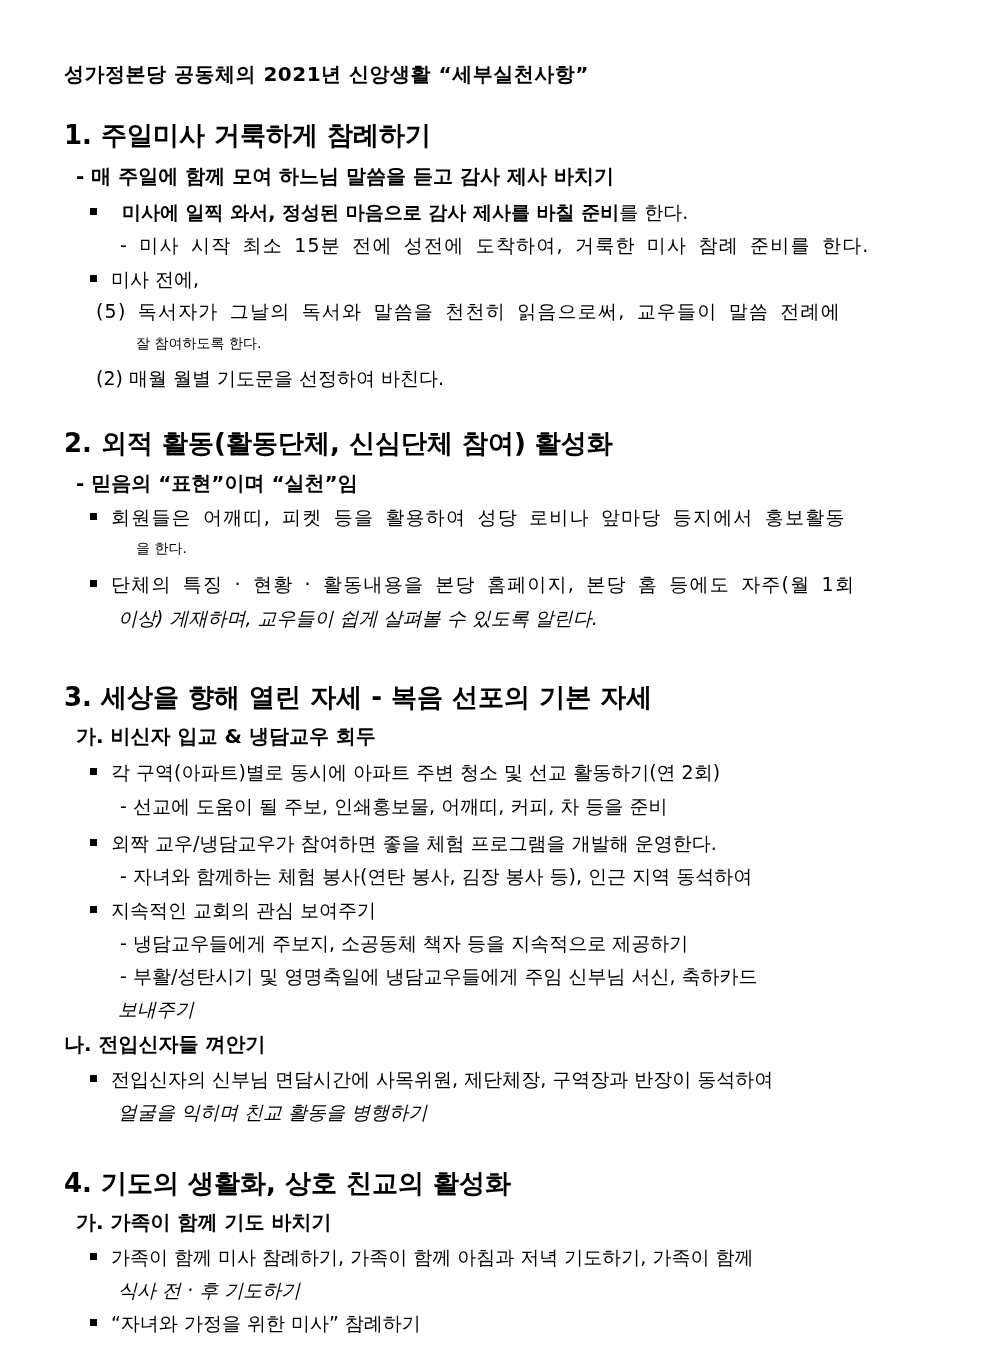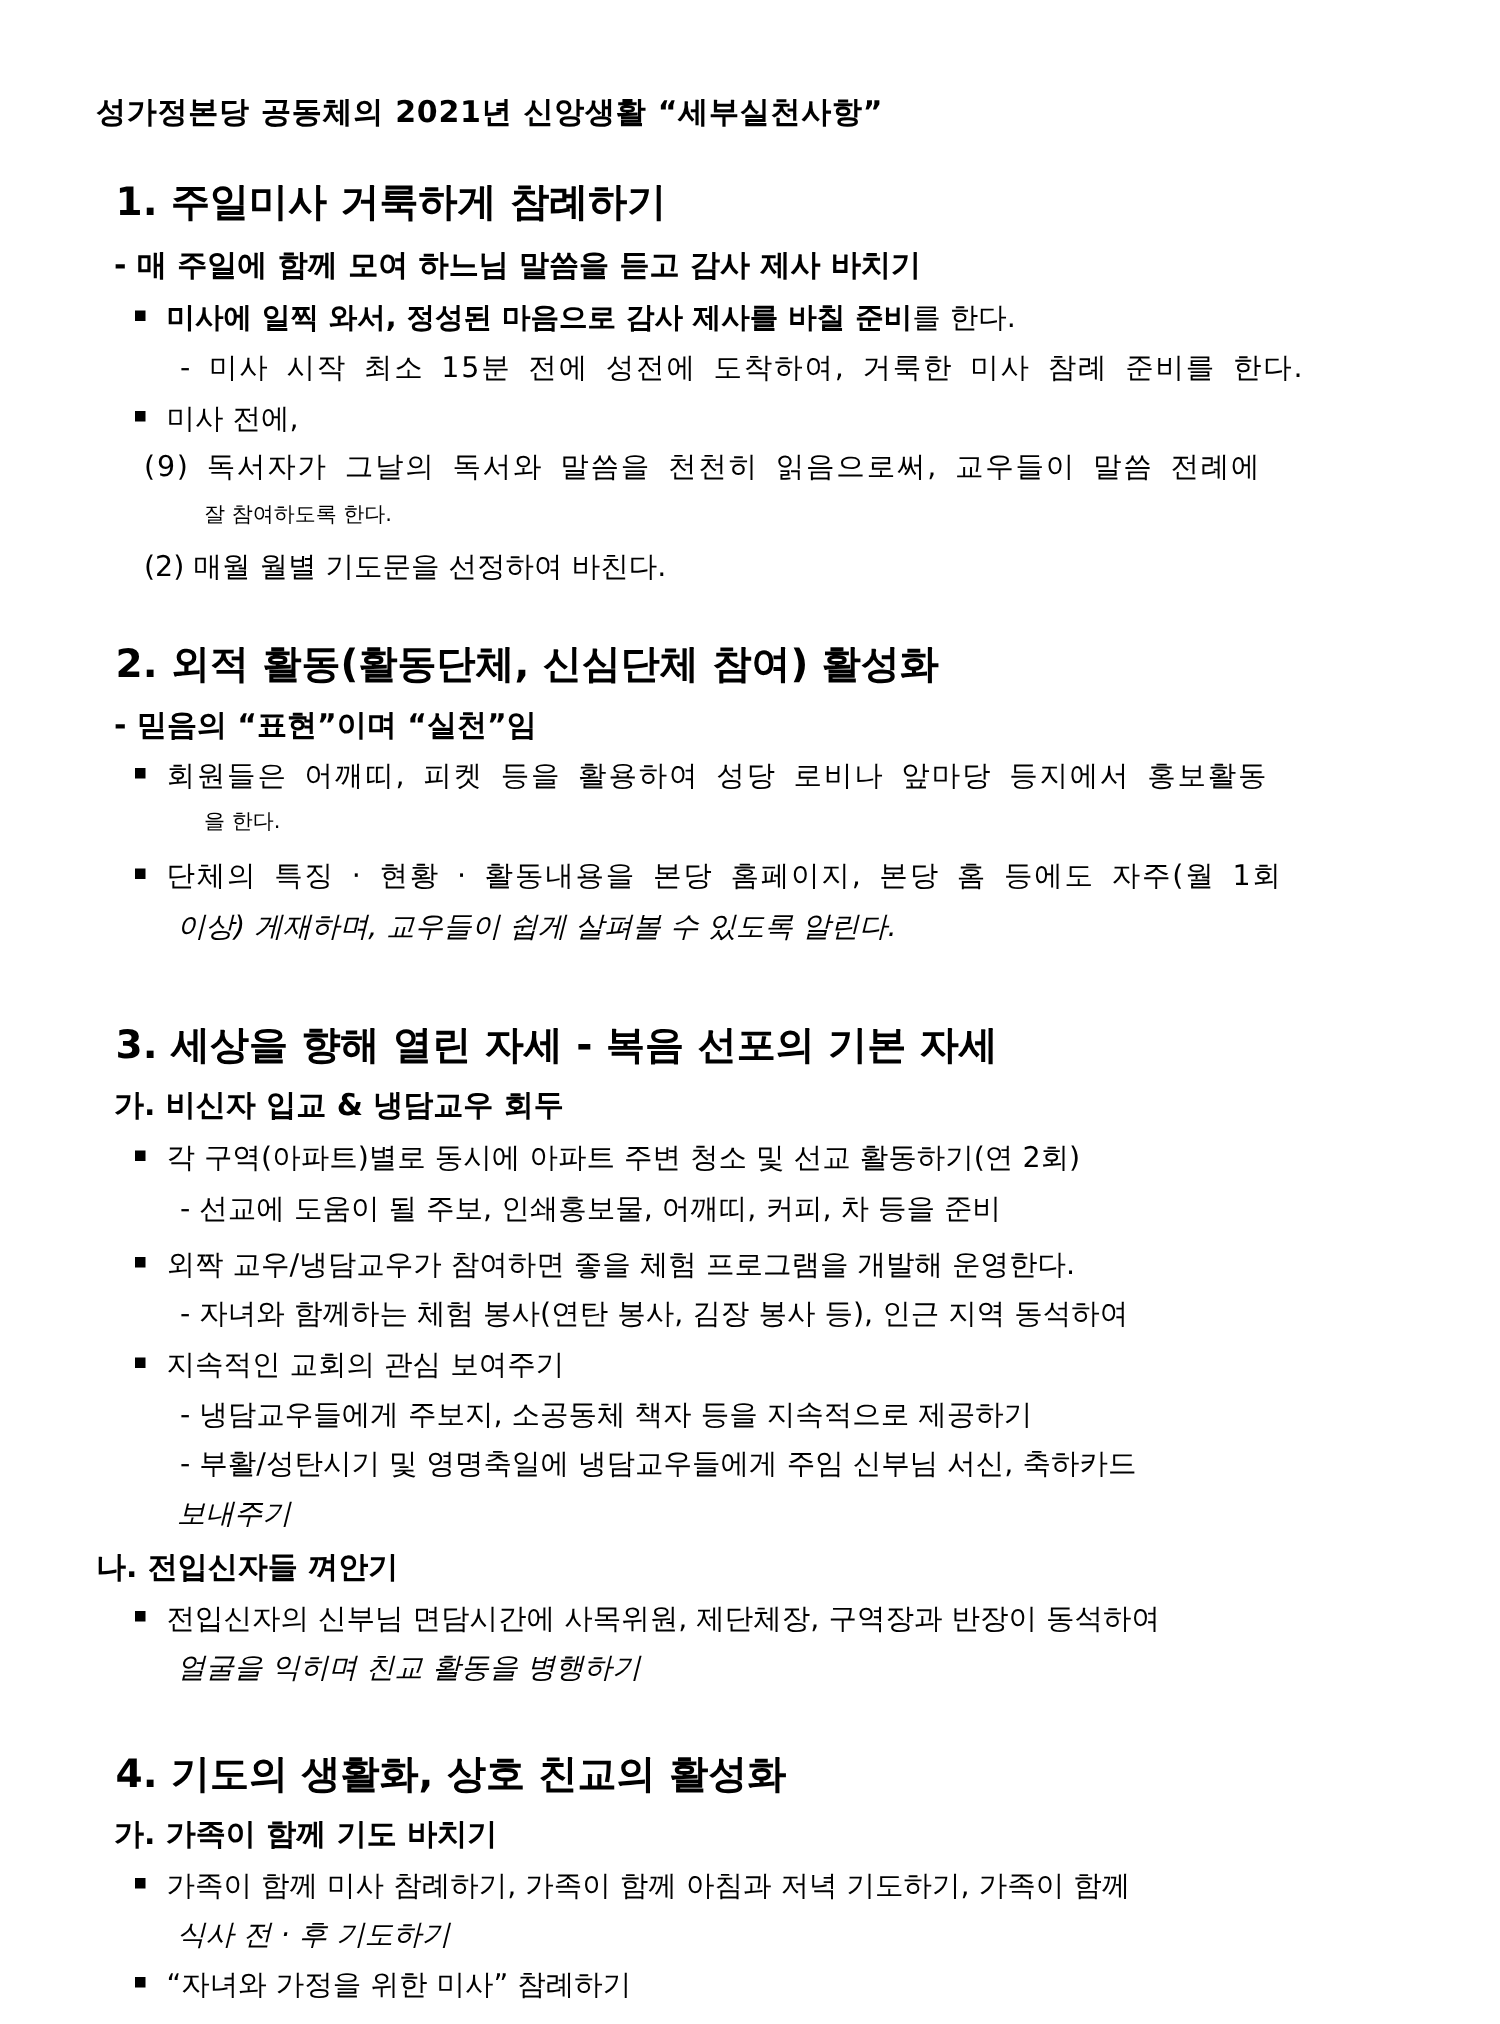--- a/index.html
+++ b/index.html
@@ -1,47 +1,47 @@
 <!DOCTYPE html>
 <html><head>
 <meta charset="utf-8">
 <style>
   html, body { margin: 0; padding: 0; background: #ffffff; }
   body { width: 1000px; height: 1349px; position: relative; overflow: hidden;
          font-family: "DejaVu Sans", "Liberation Sans", sans-serif; color: #000; }
   .line { position: absolute; white-space: nowrap; line-height: 1; }
   .title { left: 64px; top: 64px; font-size: 20px; font-weight: bold; letter-spacing: 0.5px; }
-  .h1 { left: 64px; font-size: 26px; font-weight: bold; margin-left: 13px; }
+  .h1 { left: 64px; font-size: 26px; font-weight: bold; }
   .h2 { left: 76px; font-size: 20px; font-weight: bold; }
   .b { left: 90px; font-size: 19px; }
   .b .sq { display: inline-block; width: 7px; height: 7px; background: #000; margin-right: 14px; vertical-align: middle; position: relative; top: -2px; }
   .d { left: 108px; font-size: 19px; margin-left: 12px; }
   .n { left: 96px; font-size: 19px; }
   .cont { left: 136px; font-size: 14px; }
   .cont2 { left: 118px; font-size: 19px; font-style: italic; }
-  .strong { font-weight: bold; }
+  .strong { font-weight: bold; margin-left: 11px; }
   .wide { letter-spacing: 1.2px; word-spacing: 4px; }
 </style>
 </head>
 <body>
 
 <div>
 
   <div class="line title">성가정본당 공동체의 2021년 신앙생활 “세부실천사항”</div>
 
   <div class="line h1" style="top:122px">1. 주일미사 거룩하게 참례하기</div>
   <div class="line h2" style="top:166px">- 매 주일에 함께 모여 하느님 말씀을 듣고 감사 제사 바치기</div>
   <div class="line b" style="top:203px">
     <span class="sq"></span><span class="strong">미사에 일찍 와서, 정성된 마음으로 감사 제사를 바칠 준비</span><span>를 한다.</span>
   </div>
   <div class="line d wide" style="top:236px">- 미사 시작 최소 15분 전에 성전에 도착하여, 거룩한 미사 참례 준비를 한다.</div>
   <div class="line b" style="top:270px">
     <span class="sq"></span><span>미사 전에,</span>
   </div>
-  <div class="line n wide" style="top:302px">(9) 독서자가 그날의 독서와 말씀을 천천히 읽음으로써, 교우들이 말씀 전례에</div>
+  <div class="line n wide" style="top:302px">(5) 독서자가 그날의 독서와 말씀을 천천히 읽음으로써, 교우들이 말씀 전례에</div>
   <div class="line cont" style="top:336px">잘 참여하도록 한다.</div>
   <div class="line n" style="top:369px">(2) 매월 월별 기도문을 선정하여 바친다.</div>
 
   <div class="line h1" style="top:430px">2. 외적 활동(활동단체, 신심단체 참여) 활성화</div>
   <div class="line h2" style="top:473px">- 믿음의 “표현”이며 “실천”임</div>
   <div class="line b wide" style="top:508px">
     <span class="sq"></span><span>회원들은 어깨띠, 피켓 등을 활용하여 성당 로비나 앞마당 등지에서 홍보활동</span>
   </div>
   <div class="line cont" style="top:541px">을 한다.</div>
   <div class="line b wide" style="top:575px">

